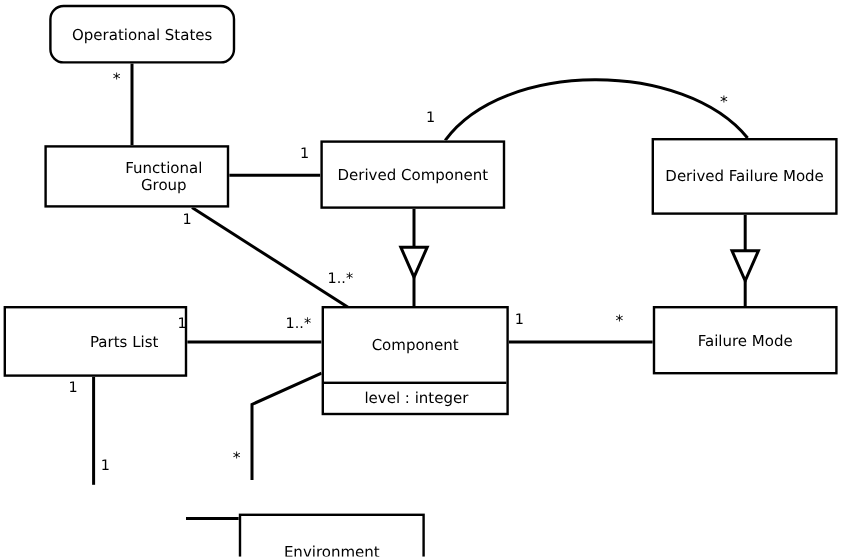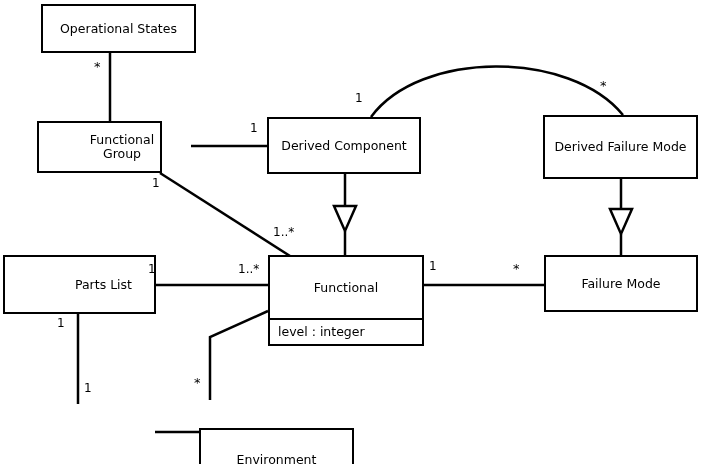--- a/index.html
+++ b/index.html
@@ -39,21 +39,21 @@
     color: #000000;
     padding: 2px 4px;
     text-align: center;
     line-height: 1.1;
   }
   .uml-attr-compartment {
     border-top: 2px solid #000000;
     font-size: 12.5px;
     color: #000000;
     padding: 4px 6px 5px 8px;
-    text-align: left;
+    text-align: center;
     white-space: nowrap;
   }
   .mult-label {
     position: absolute;
     font-size: 12px;
     color: #000000;
     line-height: 1;
     white-space: nowrap;
   }
   .mult-label.star {
@@ -87,42 +87,42 @@
 
     <line x1="345" y1="174" x2="345" y2="206" stroke="#000000" stroke-width="2.5"></line>
     <polygon points="334,206 356,206 345,231" fill="#ffffff" stroke="#000000" stroke-width="2.5"></polygon>
     <line x1="345" y1="231" x2="345" y2="255" stroke="#000000" stroke-width="2.5"></line>
 
     <line x1="621" y1="179" x2="621" y2="209" stroke="#000000" stroke-width="2.5"></line>
     <polygon points="610,209 632,209 621,234" fill="#ffffff" stroke="#000000" stroke-width="2.5"></polygon>
     <line x1="621" y1="234" x2="621" y2="255" stroke="#000000" stroke-width="2.5"></line>
   </svg>
 
-  <div class="uml-class" style="left:41px; top:4px; width:155px; height:49px;">
+  <div class="uml-class" style="left:41px; top:4px; width:155px; height:49px;border-radius:12px;">
     <div class="uml-name-compartment">Operational States</div>
   </div>
 
-  <div class="uml-class" style="left:37px; top:121px; width:125px; height:52px;padding-left:45px;">
+  <div class="uml-class" style="left:37px; top:121px; width:154px; height:52px;padding-left:45px;">
     <div class="uml-name-compartment">Functional Group</div>
   </div>
 
   <div class="uml-class" style="left:267px; top:117px; width:154px; height:57px;">
     <div class="uml-name-compartment">Derived Component</div>
   </div>
 
   <div class="uml-class" style="left:543px; top:115px; width:155px; height:64px;">
     <div class="uml-name-compartment">Derived Failure Mode</div>
   </div>
 
   <div class="uml-class" style="left:3px; top:255px; width:153px; height:59px;padding-left:48px;">
     <div class="uml-name-compartment">Parts List</div>
   </div>
 
   <div class="uml-class" style="left:268px; top:255px; width:156px; height:91px;">
-    <div class="uml-name-compartment">Functional</div>
+    <div class="uml-name-compartment">Component</div>
     <div class="uml-attr-compartment">level : integer</div>
   </div>
 
   <div class="uml-class" style="left:544px; top:255px; width:154px; height:57px;">
     <div class="uml-name-compartment">Failure Mode</div>
   </div>
 
 
   <div class="uml-class" style="left:199px; top:400px; width:155px; height:63px;margin-top:28px;">
     <div class="uml-name-compartment">Environment</div>

